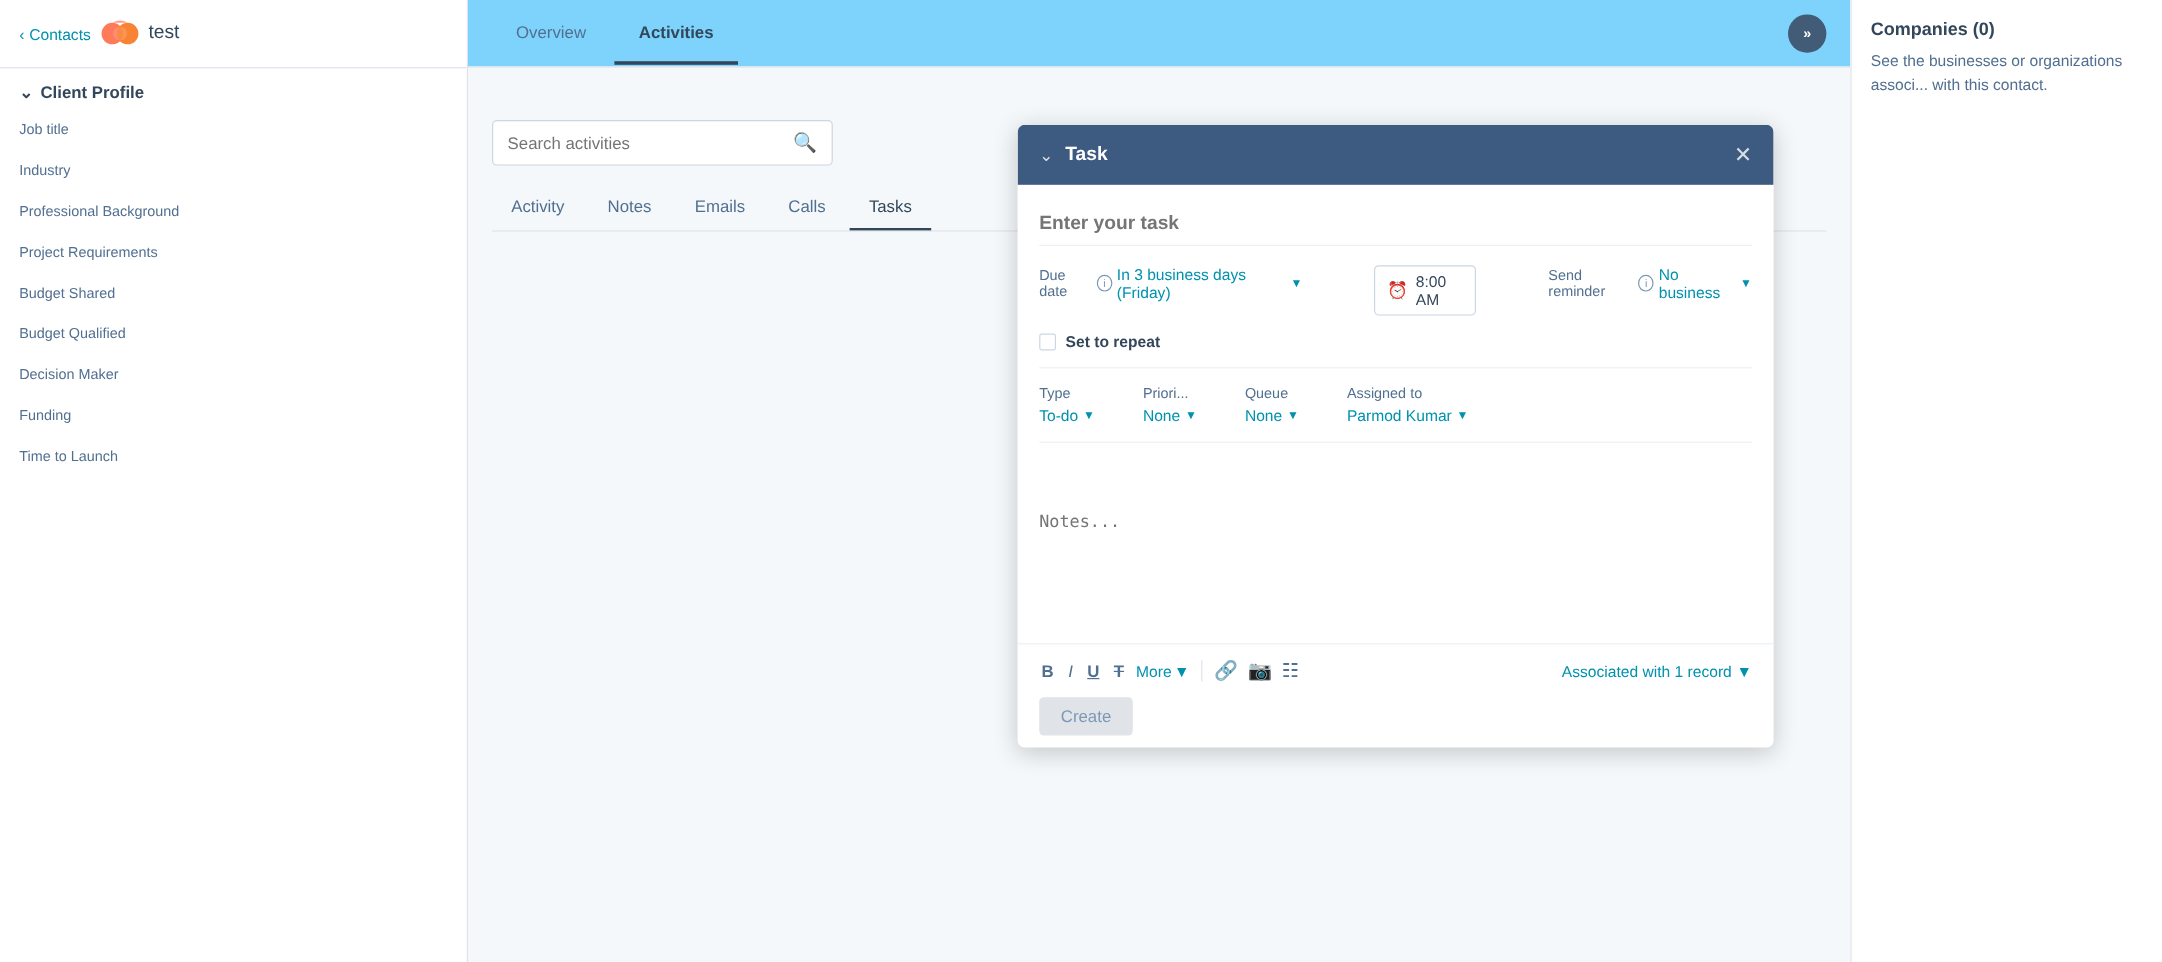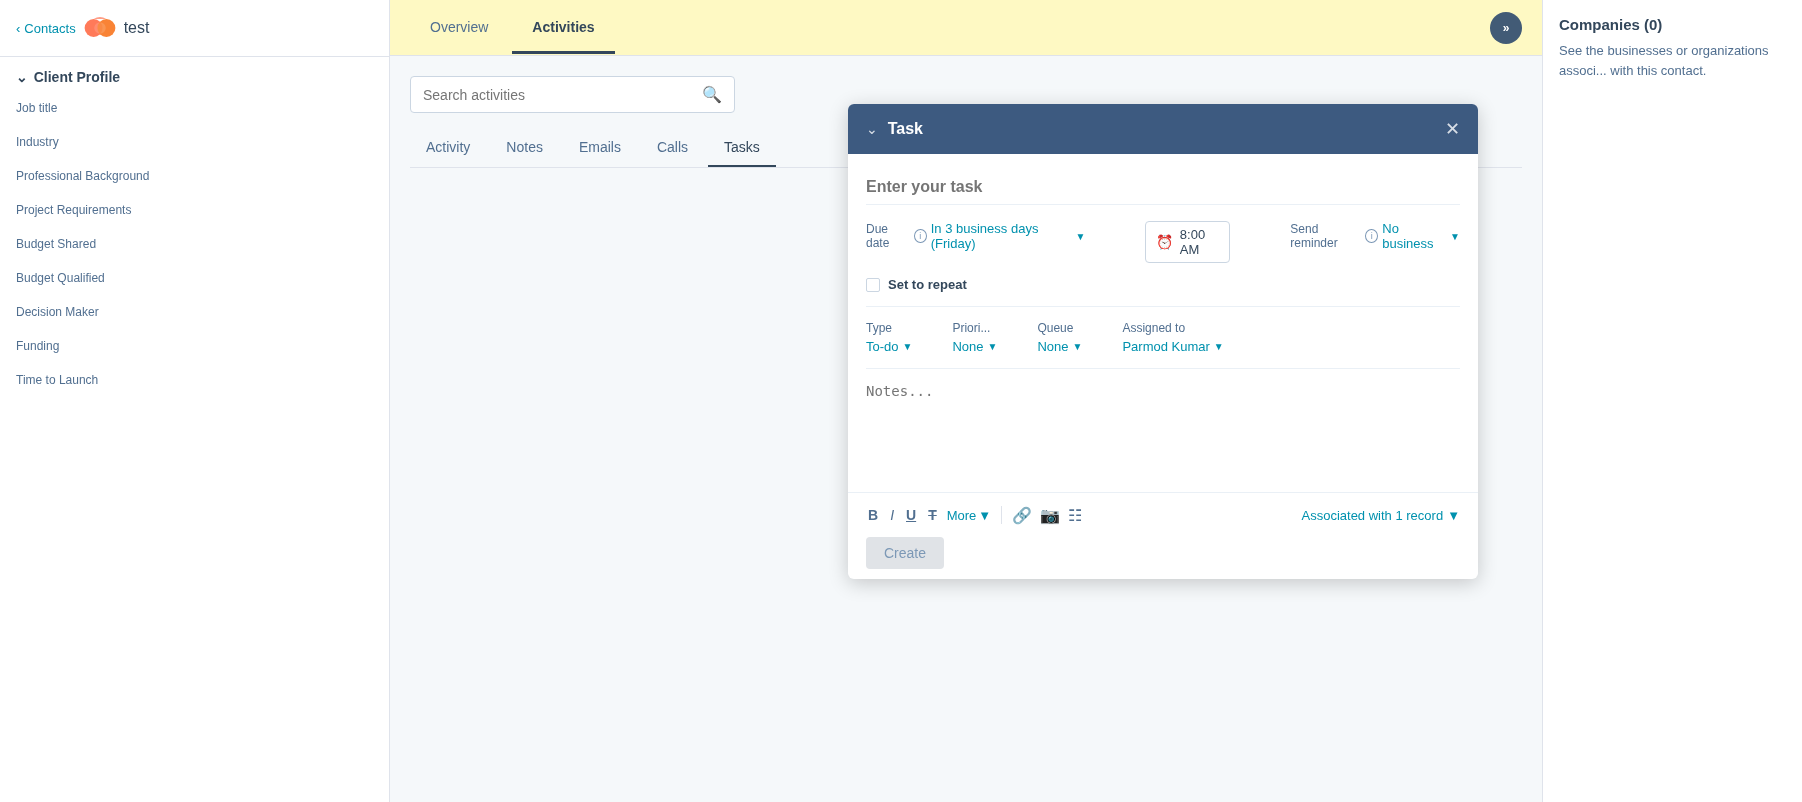--- a/index.html
+++ b/index.html
@@ -18,28 +18,28 @@
     .client-profile-section { padding: 12px 16px; }
     .section-title { display: flex; align-items: center; gap: 6px; font-weight: 600; font-size: 14px; color: #33475b; margin-bottom: 16px; cursor: pointer; }
 
     .profile-field { margin-bottom: 20px; }
     .profile-field-label { font-size: 12px; color: #516f90; margin-bottom: 2px; }
 
     
     .main-content { flex: 1; display: flex; flex-direction: column; background: #f5f8fa; overflow: hidden; }
 
     
-    .top-tabs { background: #fef9c3; border-bottom: 1px solid #dfe3eb; display: flex; align-items: center; padding: 0 20px; height: 56px; gap: 4px; flex-shrink: 0; }
+    .top-tabs { background: #7dd3fc; border-bottom: 1px solid #dfe3eb; display: flex; align-items: center; padding: 0 20px; height: 56px; gap: 4px; flex-shrink: 0; }
     .tab { padding: 16px 20px; font-size: 14px; cursor: pointer; color: #516f90; border-bottom: 3px solid transparent; margin-bottom: -1px; }
     .tab.active { color: #33475b; font-weight: 600; border-bottom-color: #33475b; }
     .expand-btn { margin-left: auto; width: 32px; height: 32px; background: #425b76; border-radius: 50%; display: flex; align-items: center; justify-content: center; cursor: pointer; color: #fff; font-size: 12px; font-weight: bold; }
 
     
     .activities-area { padding: 20px; flex: 1; overflow-y: auto; }
-    .search-bar { background: #fff; border: 1px solid #cbd6e2; border-radius: 4px; padding: 8px 12px; display: flex; align-items: center; gap: 8px; width: 325px; margin-bottom: 16px; }
+    .search-bar { background: #fff; border: 1px solid #cbd6e2; border-radius: 4px; padding: 8px 12px; display: flex; align-items: center; gap: 8px; width: 284px; margin-bottom: 16px; margin-top: 24px; }
     .search-bar input { border: none; outline: none; font-size: 14px; color: #516f90; width: 100%; background: transparent; }
     .search-icon { color: #7c98b6; font-size: 16px; }
 
     .activity-tabs { display: flex; gap: 4px; border-bottom: 1px solid #dfe3eb; }
     .activity-tab { padding: 10px 16px; font-size: 14px; color: #516f90; cursor: pointer; border-bottom: 2px solid transparent; }
     .activity-tab.active { color: #33475b; border-bottom-color: #33475b; font-weight: 500; }
 
     
     .right-panel { width: 260px; background: #fff; border-left: 1px solid #dfe3eb; padding: 16px; flex-shrink: 0; overflow-y: auto; }
     .right-panel-title { font-size: 15px; font-weight: 600; color: #33475b; margin-bottom: 8px; }
@@ -70,21 +70,21 @@
 
     .divider { border: none; border-top: 1px solid #eaf0f6; margin: 14px 0; }
 
     .checkbox-row { display: flex; align-items: center; gap: 8px; margin-bottom: 14px; font-weight: bold; }
     .task-checkbox { width: 14px; height: 14px; border: 1px solid #cbd6e2; border-radius: 2px; background: #fff; cursor: pointer; }
     .checkbox-label { font-size: 13px; color: #33475b; }
 
     .task-meta-row { display: flex; gap: 40px; margin-bottom: 14px; }
     .task-meta-field { display: flex; flex-direction: column; gap: 4px; }
 
-    .notes-area { width: 100%; min-height: 80px; border: none; outline: none; font-size: 14px; color: #aab; resize: none; margin-bottom: 10px; }
+    .notes-area { width: 100%; min-height: 80px; border: none; outline: none; font-size: 14px; color: #aab; resize: none; margin-bottom: 10px; margin-top: 44px; }
 
     .task-modal-footer { border-top: 1px solid #eaf0f6; padding: 10px 18px; }
     .toolbar-row { display: flex; align-items: center; gap: 8px; margin-bottom: 10px; }
     .toolbar-btn { background: none; border: none; cursor: pointer; font-size: 14px; color: #516f90; padding: 4px 2px; font-weight: bold; }
     .toolbar-btn.italic { font-style: italic; font-weight: normal; }
     .toolbar-separator { width: 1px; height: 18px; background: #dfe3eb; margin: 0 2px; }
     .more-btn { background: none; border: none; cursor: pointer; font-size: 13px; color: #0091ae; display: flex; align-items: center; gap: 2px; }
     .toolbar-icon { color: #516f90; font-size: 16px; cursor: pointer; }
 
     .associated-link { margin-left: auto; font-size: 13px; color: #0091ae; cursor: pointer; display: flex; align-items: center; gap: 4px; }

